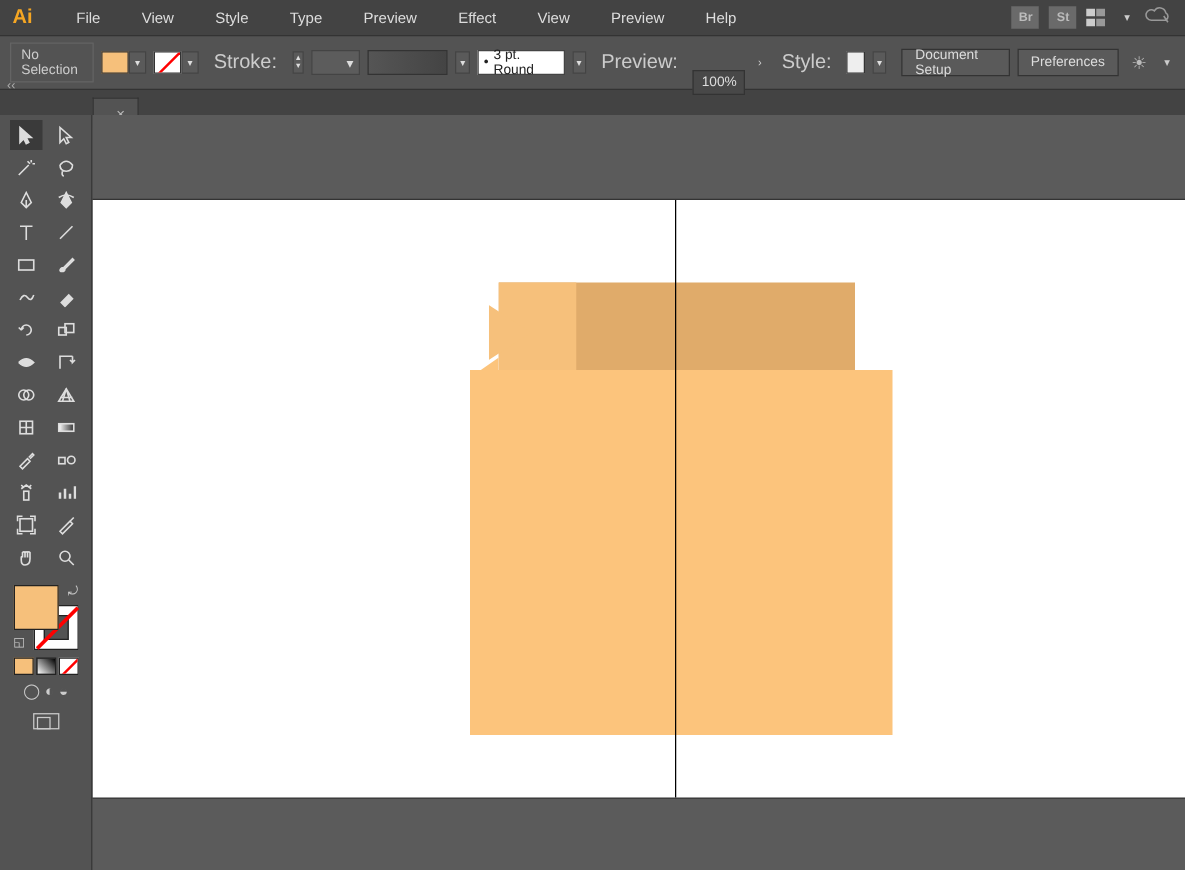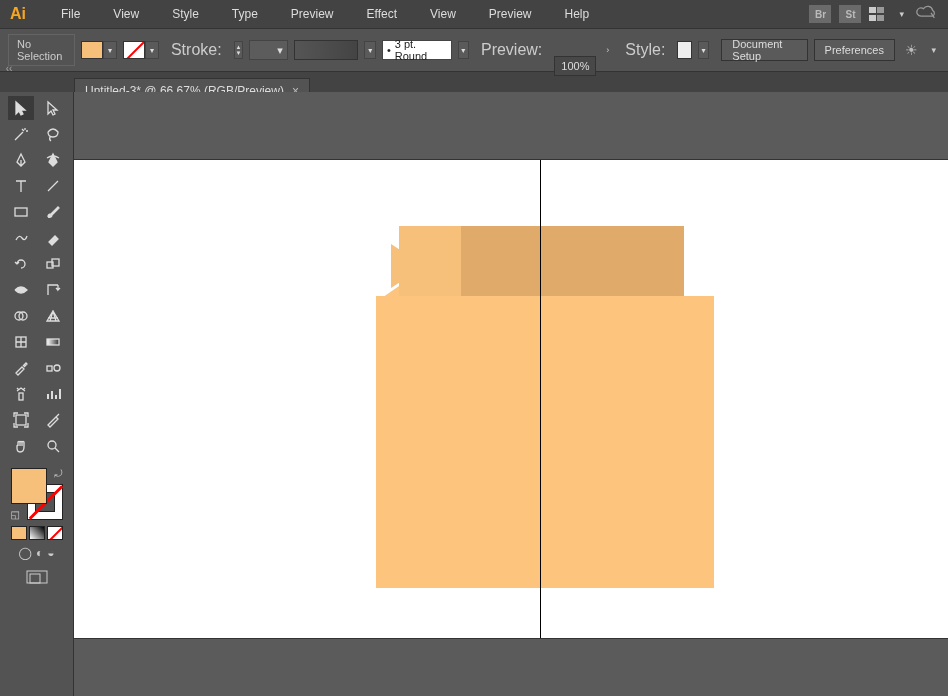--- a/index.html
+++ b/index.html
@@ -139,21 +139,20 @@
   <div class="cb-spacer"></div>
   <div class="cb-btn">Document Setup</div>
   <div class="cb-btn">Preferences</div>
   <div class="star-icon">☀</div>
   <div class="caret">▾</div>
 </div>
 
 <div class="tab-collapse">‹‹</div>
 <div class="tab-strip">
   <div class="doc-tab">
-    <span>Untitled-3* @ 66.67% (RGB/Preview)</span>
     <span class="close">×</span>
   </div>
 </div>
 
 <div class="workspace">
   <div class="toolpanel">
     <div class="tool-grid">
       <div class="tool sel">
           <svg viewBox="0 0 16 16">
             <path d="M3 2 L3 14 L6 11 L8 15 L10 14 L8 10 L12 10 Z" fill="#ddd"></path>

